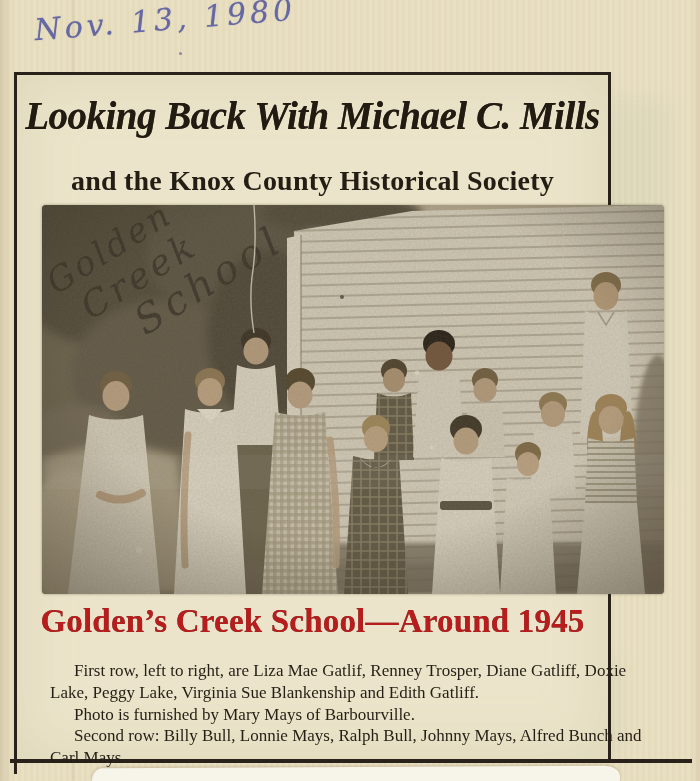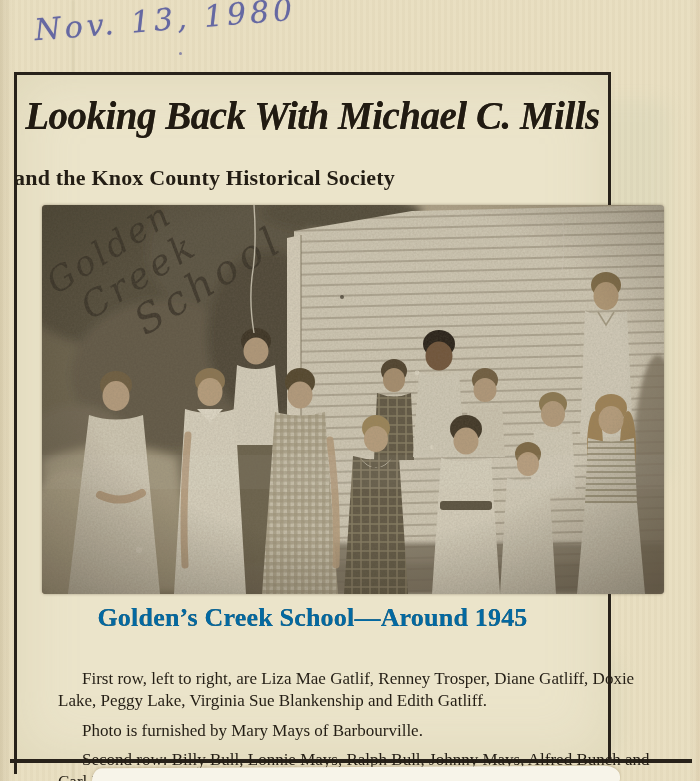--- a/index.html
+++ b/index.html
@@ -30,38 +30,38 @@
   .b-right  { right:0; top:0; width:3px; height:100%; }
   .b-bottom { left:-4px; bottom:-1px; width:682px; height:4px; }
 
   .headline {
     position:absolute; top:24px; left:0; width:100%; text-align:center;
     font-weight:bold; font-style:italic; font-size:39px; line-height:1.05;
     color:#211b12; letter-spacing:-0.5px;
     text-shadow:0 0 .5px rgba(30,25,15,.8);
   }
   .subheadline {
-    position:absolute; top:93px; left:0; width:100%; text-align:left;
-    font-weight:bold; font-size:22px; color:#231d14; letter-spacing:.2px;font-family:Liberation Serif, serif;
+    position:absolute; top:93px; left:0; width:100%; text-align:center;
+    font-weight:bold; font-size:28px; color:#231d14; letter-spacing:.2px;font-family:Liberation Serif, serif;
   }
   .photo-frame {
     position:absolute; top:133px; left:28px; width:622px; height:389px;
     border-radius:4px; overflow:hidden; box-shadow:0 0 3px rgba(70,58,35,.45);
     background:#b3a78e;
   }
   .caption-title {
     position:absolute; top:531px; left:0; width:100%; text-align:center;
-    font-weight:bold; font-size:26px; color:#0369a1; letter-spacing:.2px;
+    font-weight:bold; font-size:33px; color:#b91c1c; letter-spacing:.2px;
     text-shadow:0 0 .5px rgba(30,25,15,.7);
   }
   .caption-body {
     position:absolute; top:588px; left:36px; width:612px;
     font-size:17px; line-height:21.8px; color:#241e15;
   }
-  .caption-body p { margin:8px; text-indent:24px; }
+  .caption-body p { margin:0; text-indent:24px; }
 
   .ghost { position:absolute; background:#a9bfa7; opacity:.15; filter:blur(9px); border-radius:14px; }
   .torn-edge {
     position:absolute; left:92px; top:767px; width:528px; height:16px;
     background:#f7f4e9; border-radius:10px 16px 3px 5px / 12px 11px 3px 4px;
     transform:rotate(-.3deg); box-shadow:0 -1px 3px rgba(125,105,65,.3);
   }
 </style>
 </head>
 <body>

